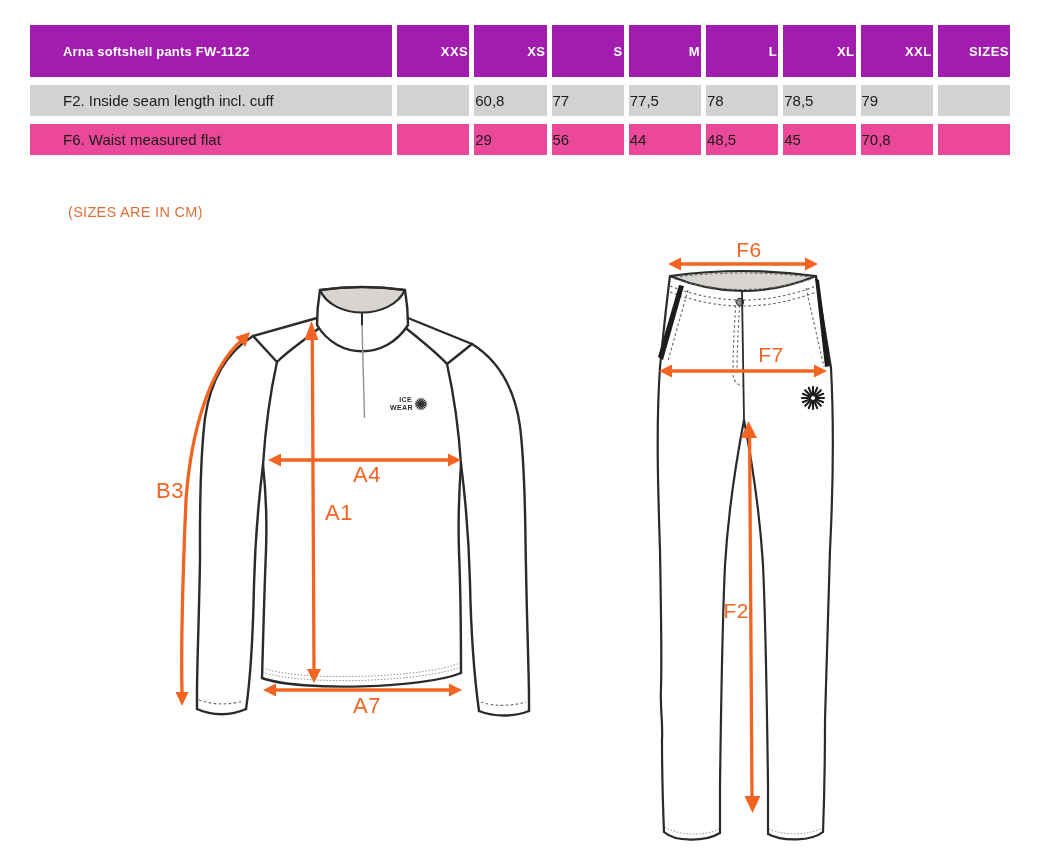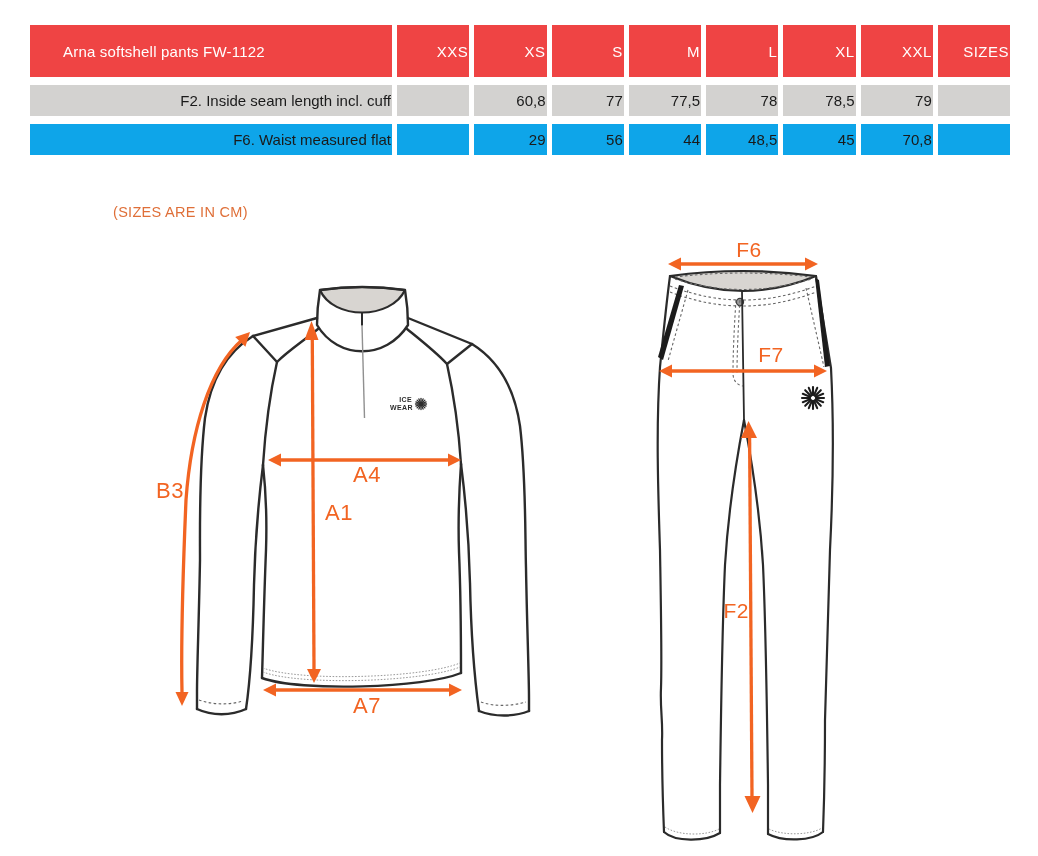--- a/index.html
+++ b/index.html
@@ -6,31 +6,31 @@
   body {
     width:1038px; height:856px; position:relative; background:#ffffff;
     font-family:"Liberation Sans","DejaVu Sans",sans-serif; overflow:hidden;
   }
   
   .table-wrap { position:absolute; left:25px; top:17px; }
   table.size-table {
     border-collapse:separate; border-spacing:5px 8px; table-layout:fixed;
     width:990px; color:#1a1a1a;
   }
-  table.size-table th { background:#ef4444; color:#ffffff; font-size:15px; font-weight:normal; height:50px; }
+  table.size-table th { background:#a21caf; color:#ffffff; font-size:13px; font-weight:bold; height:50px; }
   th.title-cell { width:328px; text-align:left; padding-left:33px; letter-spacing:.2px; }
   th.size-cell  { text-align:right; letter-spacing:.5px; }
-  table.size-table td { height:29px; font-size:15px; text-align:right; }
+  table.size-table td { height:29px; font-size:15px; text-align:left; }
   td.label-cell { text-align:left; padding-left:33px; }
   tr.row-dark  td { background:#D3D2D0; }
-  tr.row-light td { background:#0ea5e9;margin-top:28px; }
+  tr.row-light td { background:#ec4899;margin-top:28px; }
   
   .units-note {
     position:absolute; left:68px; top:204px; color:#DF6F38;
-    font-size:14.5px; font-weight:500; letter-spacing:.3px;margin-left:45px;
+    font-size:14.5px; font-weight:500; letter-spacing:.3px;
   }
   
   svg .outline { fill:none; stroke:#2b2b2b; stroke-width:2.4; stroke-linecap:round; stroke-linejoin:round; }
   svg .thin    { fill:none; stroke:#2b2b2b; stroke-width:1.3; stroke-linecap:round; }
   svg .stitch  { fill:none; stroke:#666666; stroke-width:1.1; stroke-dasharray:2.6 2.4; stroke-linecap:butt; }
   svg .hemline { fill:none; stroke:#9a9a9a; stroke-width:1; stroke-dasharray:1.6 1.6; }
   svg .grayfill{ fill:#D8D5D1; stroke:#2b2b2b; stroke-width:2.2; stroke-linejoin:round; }
   svg .arrow   { fill:none; stroke:#F26422; stroke-width:3.3; stroke-linecap:butt; }
   svg .ahead   { fill:#F26422; stroke:none; }
   svg .mlabel  { fill:#F26422; font-family:"Liberation Sans","DejaVu Sans",sans-serif; font-size:22px; font-weight:500; letter-spacing:.5px; }

